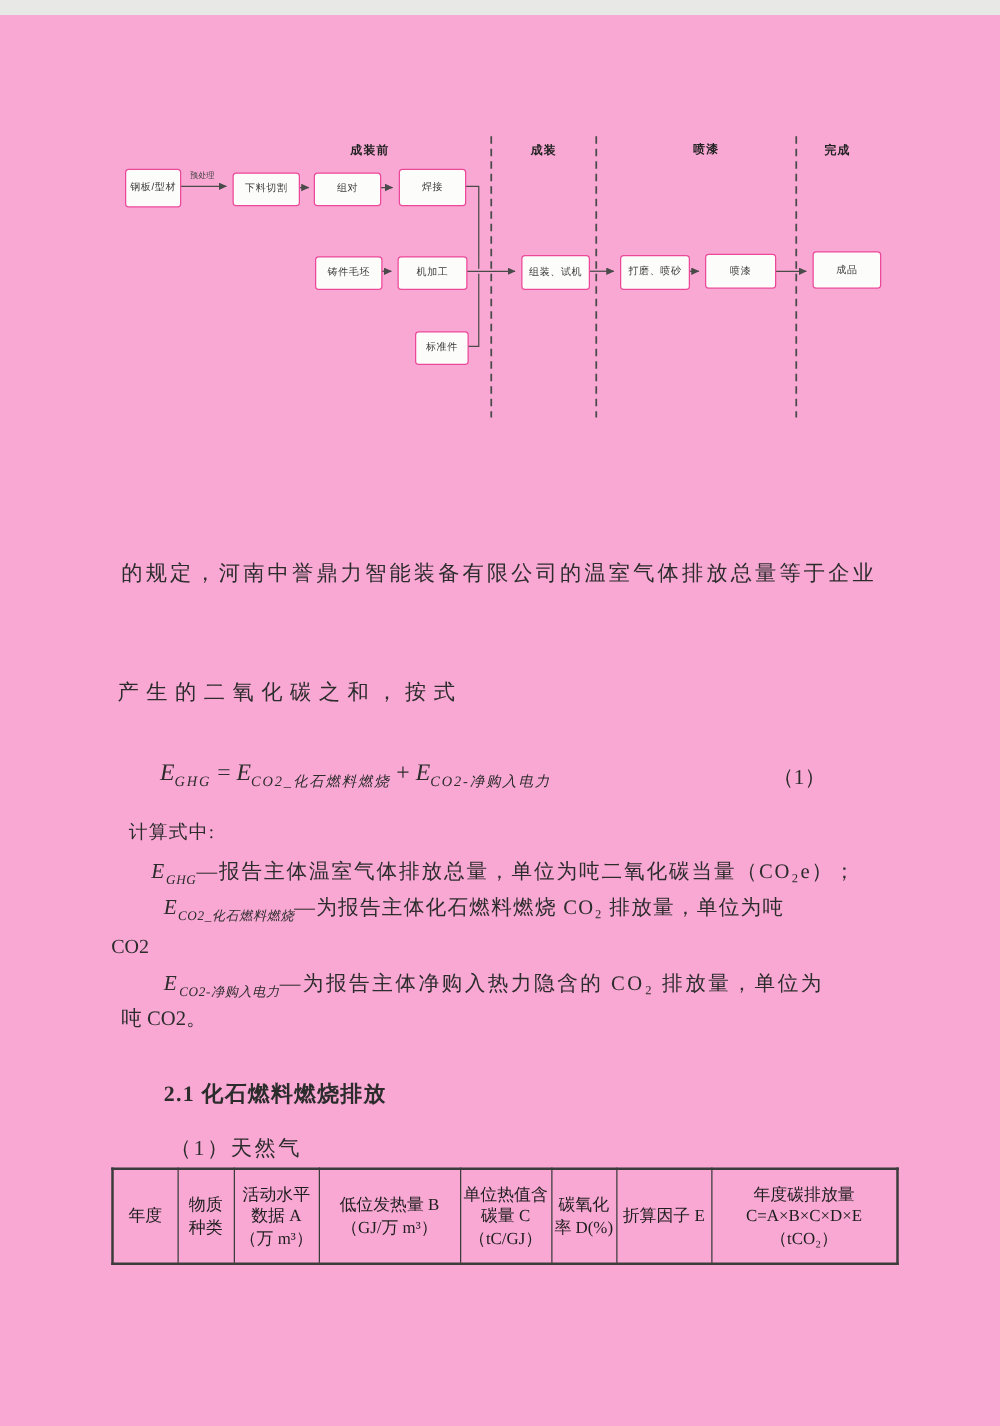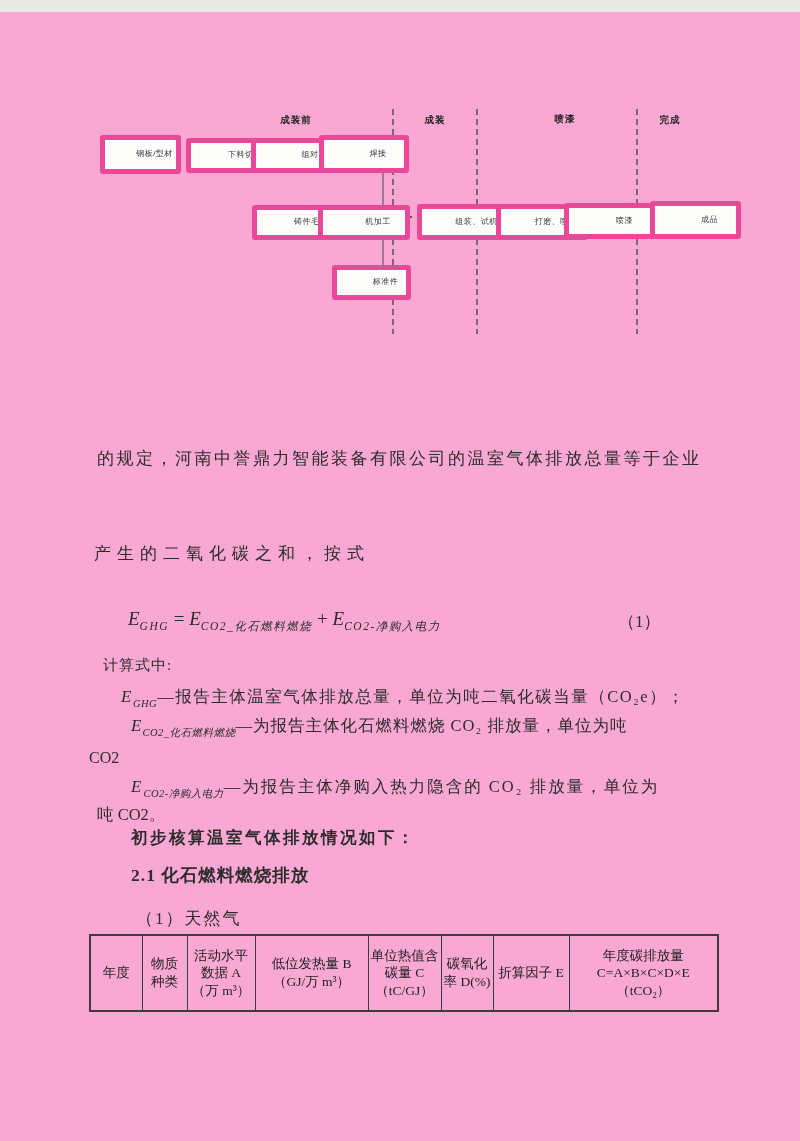--- a/index.html
+++ b/index.html
@@ -3,26 +3,25 @@
 <meta charset="utf-8">
 <style>
   html,body{margin:0;padding:0;background:#e8e8e6;}
   .page{
     position:relative; width:800px; height:1141px; margin:12px auto;
     background:#f9a8d4; overflow:hidden;
     font-family:"Liberation Serif","DejaVu Serif",serif; color:#2e2e2e;
   }
   
   .fc-box{
-    position:absolute; border:5px solid #ec4899; border-radius:3px;
+    position:absolute; border:1px solid #ec4899; border-radius:3px;
     display:flex; align-items:center; justify-content:center;
     font-size:8px; color:#3a3a3a; background:#fcfcfb; letter-spacing:.5px;
     font-family:"Liberation Sans","DejaVu Sans",sans-serif; text-align:center; line-height:1.05;
     z-index:2;
-    padding-left:28px;
   }
   .fc-label{
     position:absolute; font-weight:bold; font-size:9.5px; color:#222;
     text-align:center; letter-spacing:1px;
     font-family:"Liberation Sans","DejaVu Sans",sans-serif; z-index:2;
   }
   .fc-arrow-label{
     position:absolute; font-size:6.5px; color:#444; z-index:2;
     font-family:"Liberation Sans","DejaVu Sans",sans-serif;
   }
@@ -108,21 +107,20 @@
   </div>
   <div class="txt" style="left:131px; top:703px; font-size:16.5px; letter-spacing:1px;">
     <span class="ebase-s">E</span><span class="esub-s">CO2_化石燃料燃烧</span><span>—为报告主体化石燃料燃烧 CO₂ 排放量，单位为吨</span>
   </div>
   <div class="txt" style="left:89px; top:737px; font-size:16px;">CO2</div>
   <div class="txt" style="left:131px; top:764px; font-size:16.5px; letter-spacing:2px;">
     <span class="ebase-s">E</span><span class="esub-s">CO2-净购入电力</span><span>—为报告主体净购入热力隐含的 CO₂ 排放量，单位为</span>
   </div>
   <div class="txt" style="left:97px; top:792px; font-size:16.5px;">吨 CO2。</div>
 
-  <div class="txt bold" style="left:131px; top:815px; letter-spacing:2.5px; font-size:16.5px;">初步核算温室气体排放情况如下：</div>
 
   <div class="txt bold" style="left:131px; top:851px; letter-spacing:1px; font-size:17.5px;">2.1 化石燃料燃烧排放</div>
   <div class="txt" style="left:136px; top:895px; letter-spacing:2px;">（1）天然气</div>
 
   <table class="gas-table">
     <colgroup>
       <col style="width:52px">
         <col style="width:45px">
         <col style="width:68px">
         <col style="width:113px">

